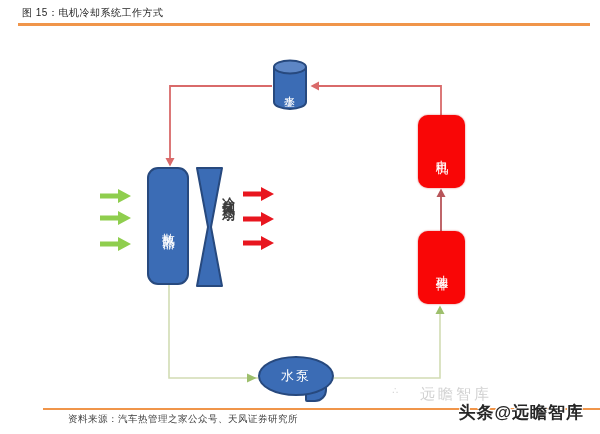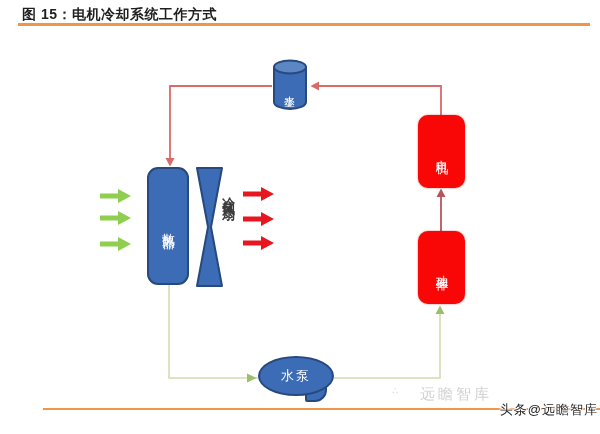--- a/index.html
+++ b/index.html
@@ -2,21 +2,21 @@
 <html style="--accent_orange: #F0954A; --title_text: #1F1F1F; --node_blue: #3B6CB5; --node_blue_border: #27497E; --cylinder_top: #5D86C5; --node_red: #F90606; --flow_red_line: #D96A6A; --flow_red_dark: #B8555A; --flow_green_line: #D2DCB4; --flow_green_head: #9DBF6C; --air_in_green: #8FCE4E; --air_out_red: #E8161F; --source_text: #404040; --brand_text: #262626; --watermark_gray: #D2D2D2; --fan_label_text: #3B3B3B;"><head>
 <meta charset="utf-8">
 <style>
   html,body{margin:0;padding:0;background:#fff;}
   #canvas{
     position:relative;width:600px;height:434px;background:#ffffff;overflow:hidden;
     font-family:"Liberation Sans","DejaVu Sans",sans-serif;
   }
   
   .fig-title{
-    position:absolute;left:22px;top:6px;font-size:14px;font-weight:bold;
+    position:absolute;left:22px;top:6px;font-size:10px;font-weight:normal;
     color:var(--title_text);letter-spacing:.5px;
   }
   .rule{position:absolute;background:var(--accent_orange);}
   .rule-top{left:18px;top:23px;width:572px;height:2.5px;}
   .rule-bottom{left:43px;top:408px;width:557px;height:2px;}
   
   .overlay{position:absolute;left:0;top:0;z-index:1;}
   .line-red{stroke:var(--flow_red_line);stroke-width:1.8;fill:none;}
   .head-red{fill:var(--flow_red_line);}
   .line-red-dark{stroke:var(--flow_red_dark);stroke-width:1.8;fill:none;}
@@ -49,21 +49,21 @@
     color:var(--fan_label_text);font-size:13px;font-weight:bold;
     writing-mode:vertical-rl;text-orientation:upright;letter-spacing:3px;
   }
   
   .watermark{position:absolute;top:385px;color:var(--watermark_gray);z-index:1;}
   .wm-mark{left:392px;font-size:10px;letter-spacing:1px;}
   .wm-text{left:420px;font-size:15px;letter-spacing:3px;}
   
   .source{position:absolute;left:68px;top:413px;font-size:9.5px;color:var(--source_text);letter-spacing:.5px;}
   .brand{
-    position:absolute;right:2px;top:401px;z-index:5;font-size:13px;font-weight:normal;
+    position:absolute;right:16px;top:401px;z-index:5;font-size:17px;font-weight:bold;
     color:var(--brand_text);letter-spacing:1px;
     text-shadow:-1px -1px 0 #fff,1px -1px 0 #fff,-1px 1px 0 #fff,1px 1px 0 #fff;
   }
 </style>
 </head>
 <body>
 
 <div id="canvas">
 
   <div class="fig-title">图 15：电机冷却系统工作方式</div>
@@ -123,15 +123,16 @@
 
   <div class="pump-tail"></div>
   <div class="node node-pump">
     <span>水泵</span>
   </div>
 
   <div class="watermark wm-mark">∴</div>
   <div class="watermark wm-text">远瞻智库</div>
 
   <div class="rule rule-bottom"></div>
+  <div class="source">资料来源：汽车热管理之家公众号、天风证券研究所</div>
   <div class="brand">头条@远瞻智库</div>
 
 </div>
 
 </body></html>

